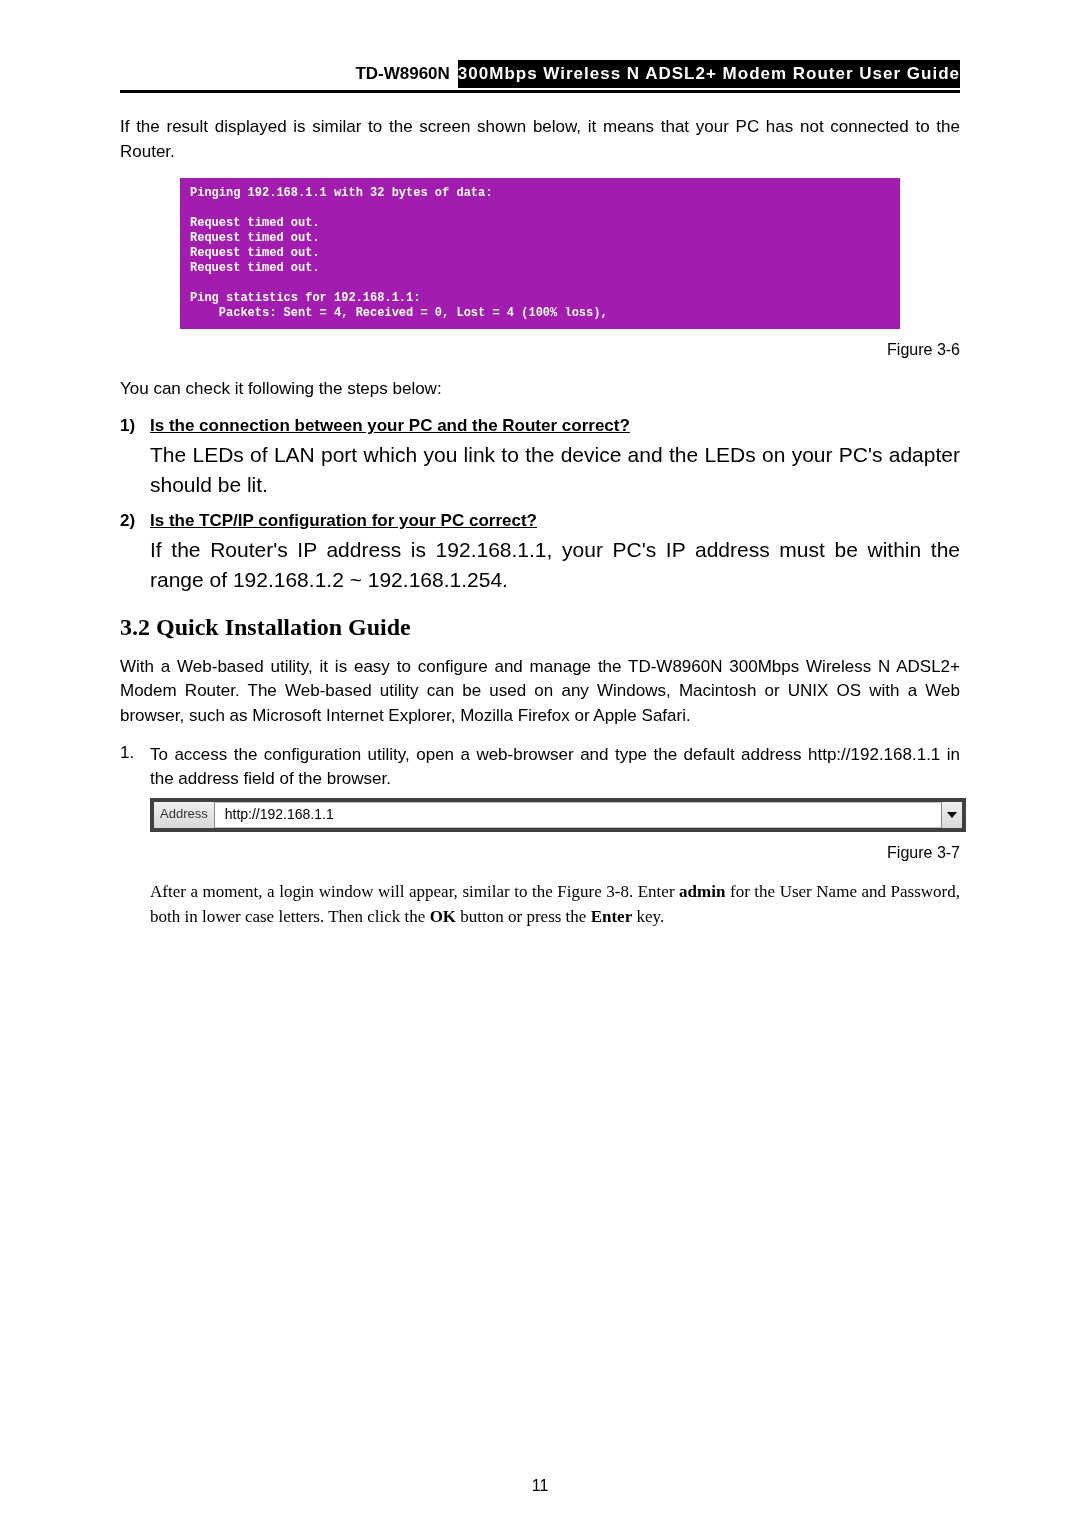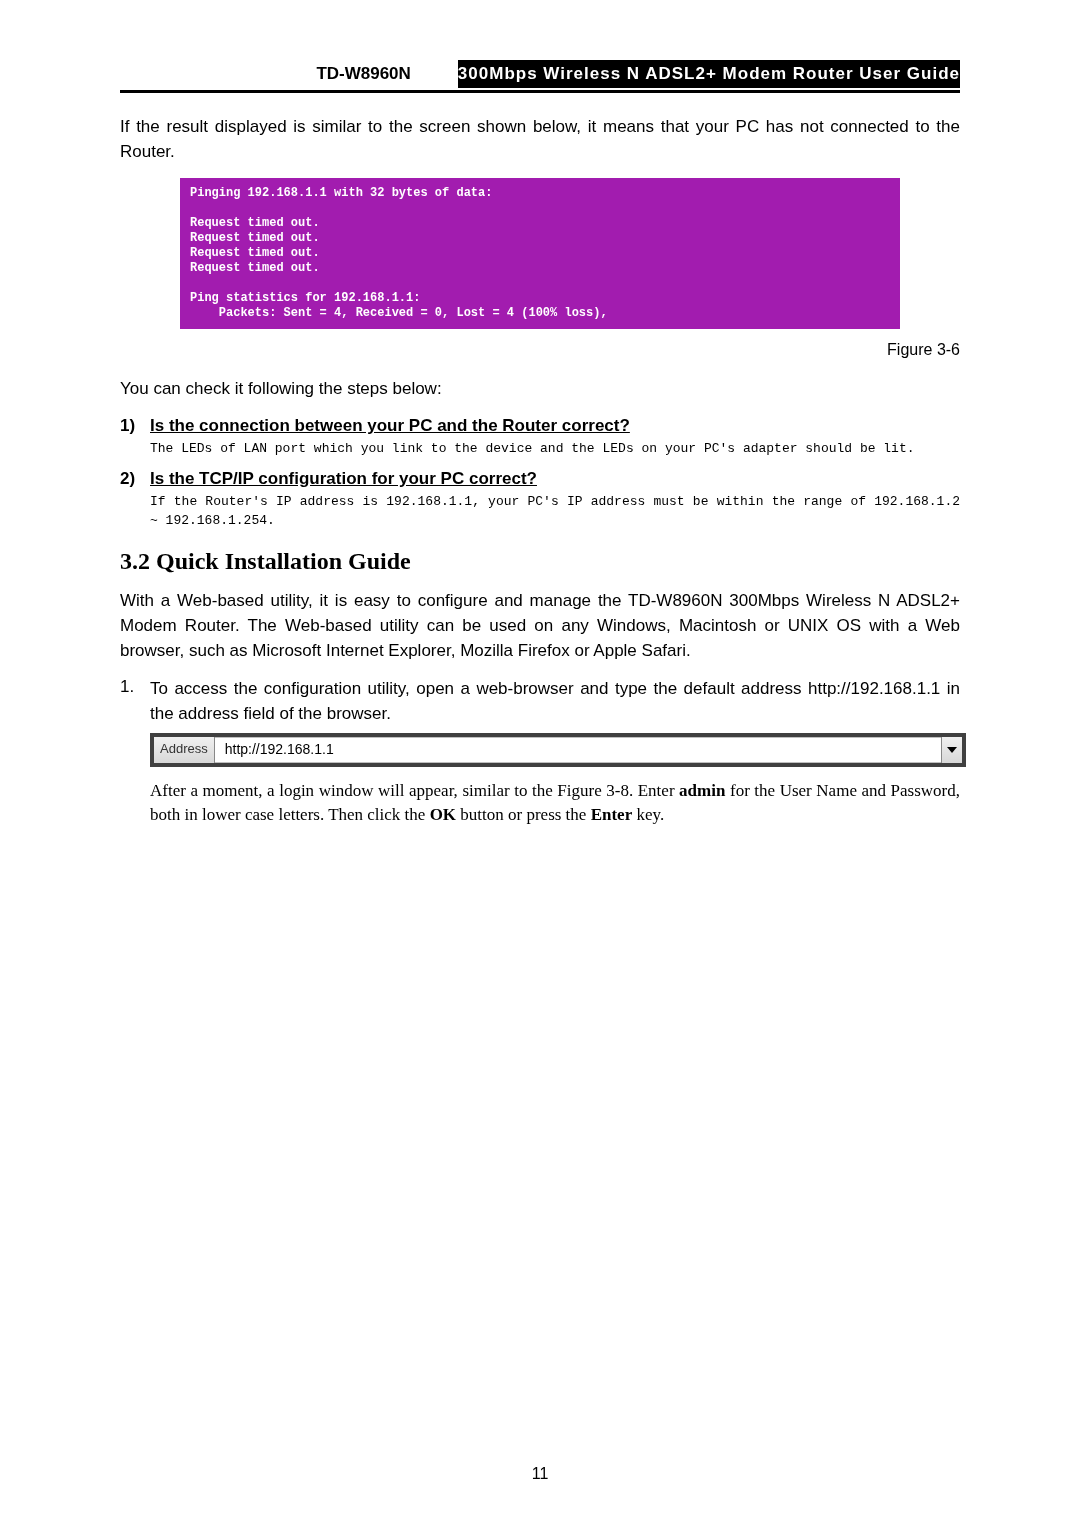--- a/index.html
+++ b/index.html
@@ -16,21 +16,20 @@
     padding: 60px 120px 40px 120px;
     position: relative;
   }
   .header-line {
     display: flex;
     align-items: stretch;
     justify-content: flex-end;
     border-bottom: 3px solid #000;
     padding-bottom: 2px;
     margin-bottom: 22px;
-    gap: 39px;
   }
   .hdr-model {
     font-weight: bold;
     font-size: 17px;
     padding: 4px 8px;
     color: #000;
     background: #fff;
   }
   .hdr-title {
     font-weight: bold;
@@ -78,24 +77,23 @@
     font-weight: bold;
     font-size: 17px;
   }
   .step-q {
     font-weight: bold;
     font-size: 17px;
     text-decoration: underline;
   }
   .step-body {
     margin: 4px 0 10px 30px;
-    font-size: 13px;
-    line-height: 1.45;
-    text-align: justify;
-    font-family: Liberation Mono, monospace;
+    font-size: 21px;
+    line-height: 1.45;
+    text-align: justify;
   }
   .section-title {
     font-size: 24px;
     font-weight: bold;
     margin: 18px 0 14px 0;
     font-family: Liberation Serif, serif;
   }
   .num-list {
     margin: 0;
     padding: 0;
@@ -152,21 +150,21 @@
   .addrbar-dd svg { display:block; }
   .after-body {
     margin: 12px 0 0 30px;
     font-size: 17px;
     line-height: 1.45;
     text-align: justify;
     font-family: Liberation Serif, serif;
   }
   .page-number {
     position: absolute;
-    bottom: 44px;
+    bottom: 32px;
     left: 0;
     width: 100%;
     text-align: center;
     font-size: 16px;
   }
   b { font-weight: bold; }
 </style>
 </head>
 <body>
 
@@ -225,20 +223,21 @@
       <div class="addrbar-dd">
         <span>
           <svg width="10" height="6">
               <polygon points="0,0 10,0 5,6" fill="#000"></polygon>
             </svg>
         </span>
       </div>
     </div>
   </div>
 
+  <div class="caption">Figure 3-7</div>
 
   <p class="after-body">
     <span>After a moment, a login window will appear, similar to the Figure 3-8. Enter </span><b>admin</b><span> for the User Name and Password, both in lower case letters. Then click the </span><b>OK</b><span> button or press the </span><b>Enter</b><span> key.</span>
   </p>
 
   <div class="page-number">11</div>
 
 </div>
 
 </body></html>

